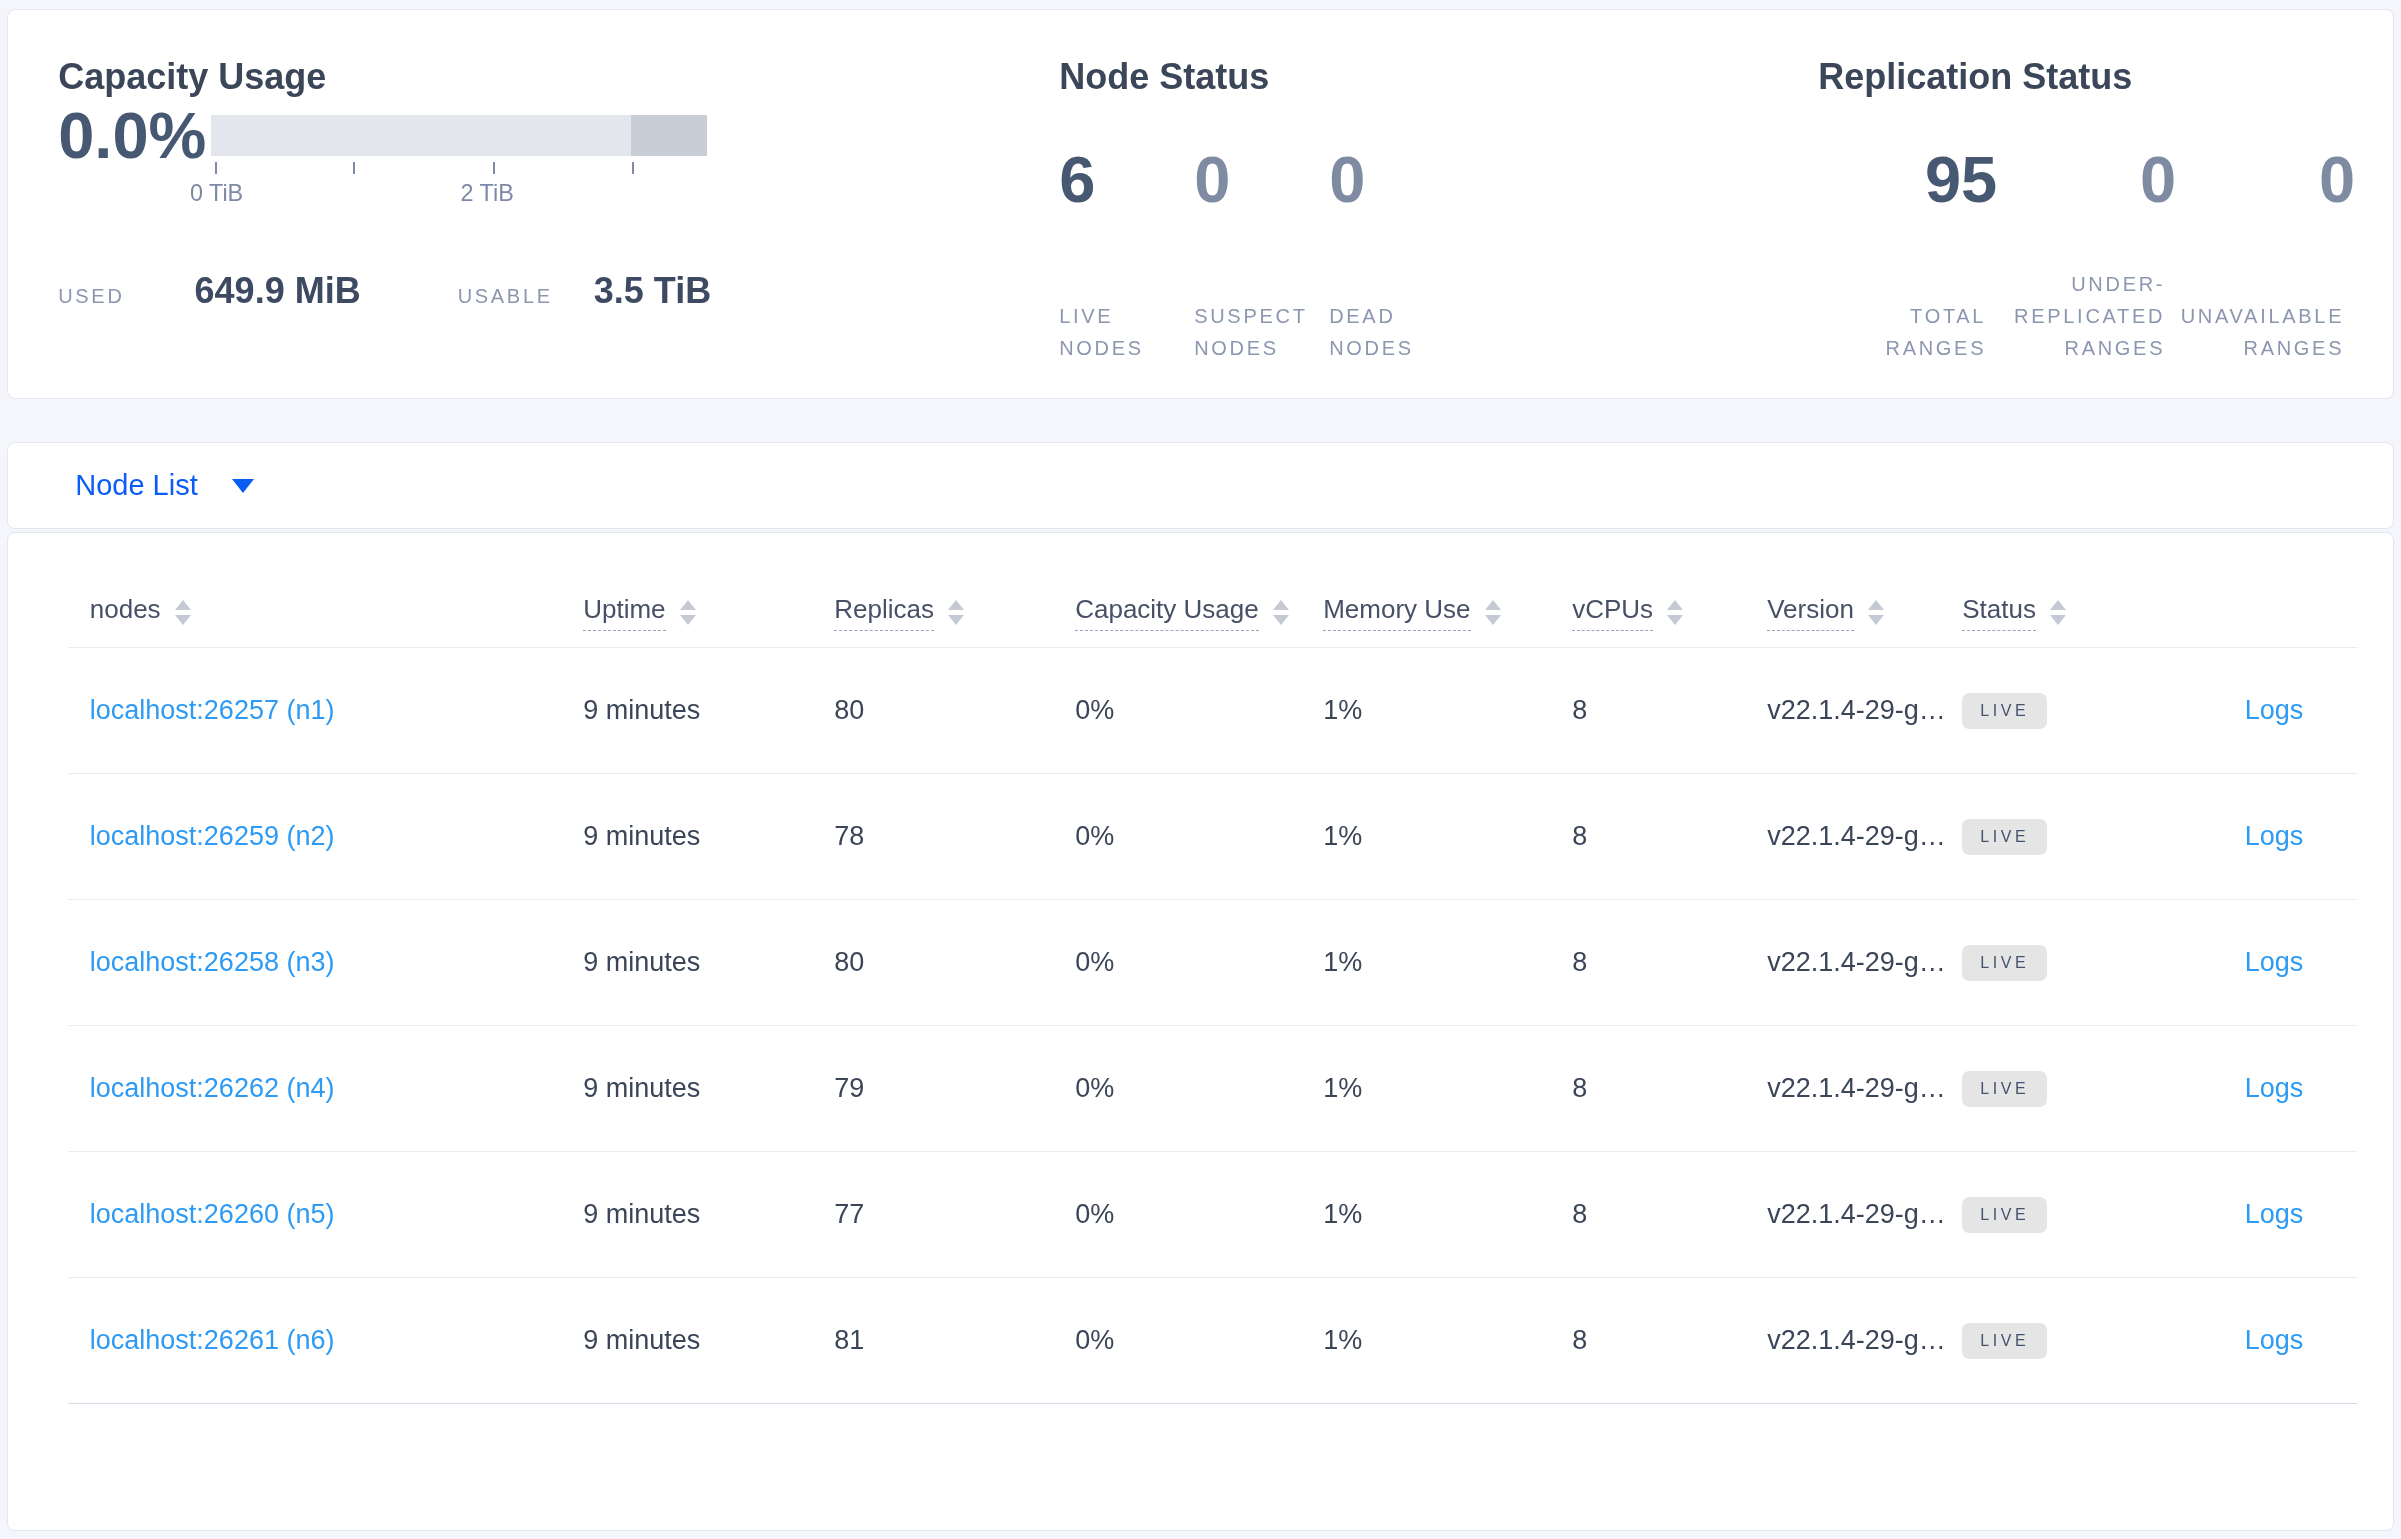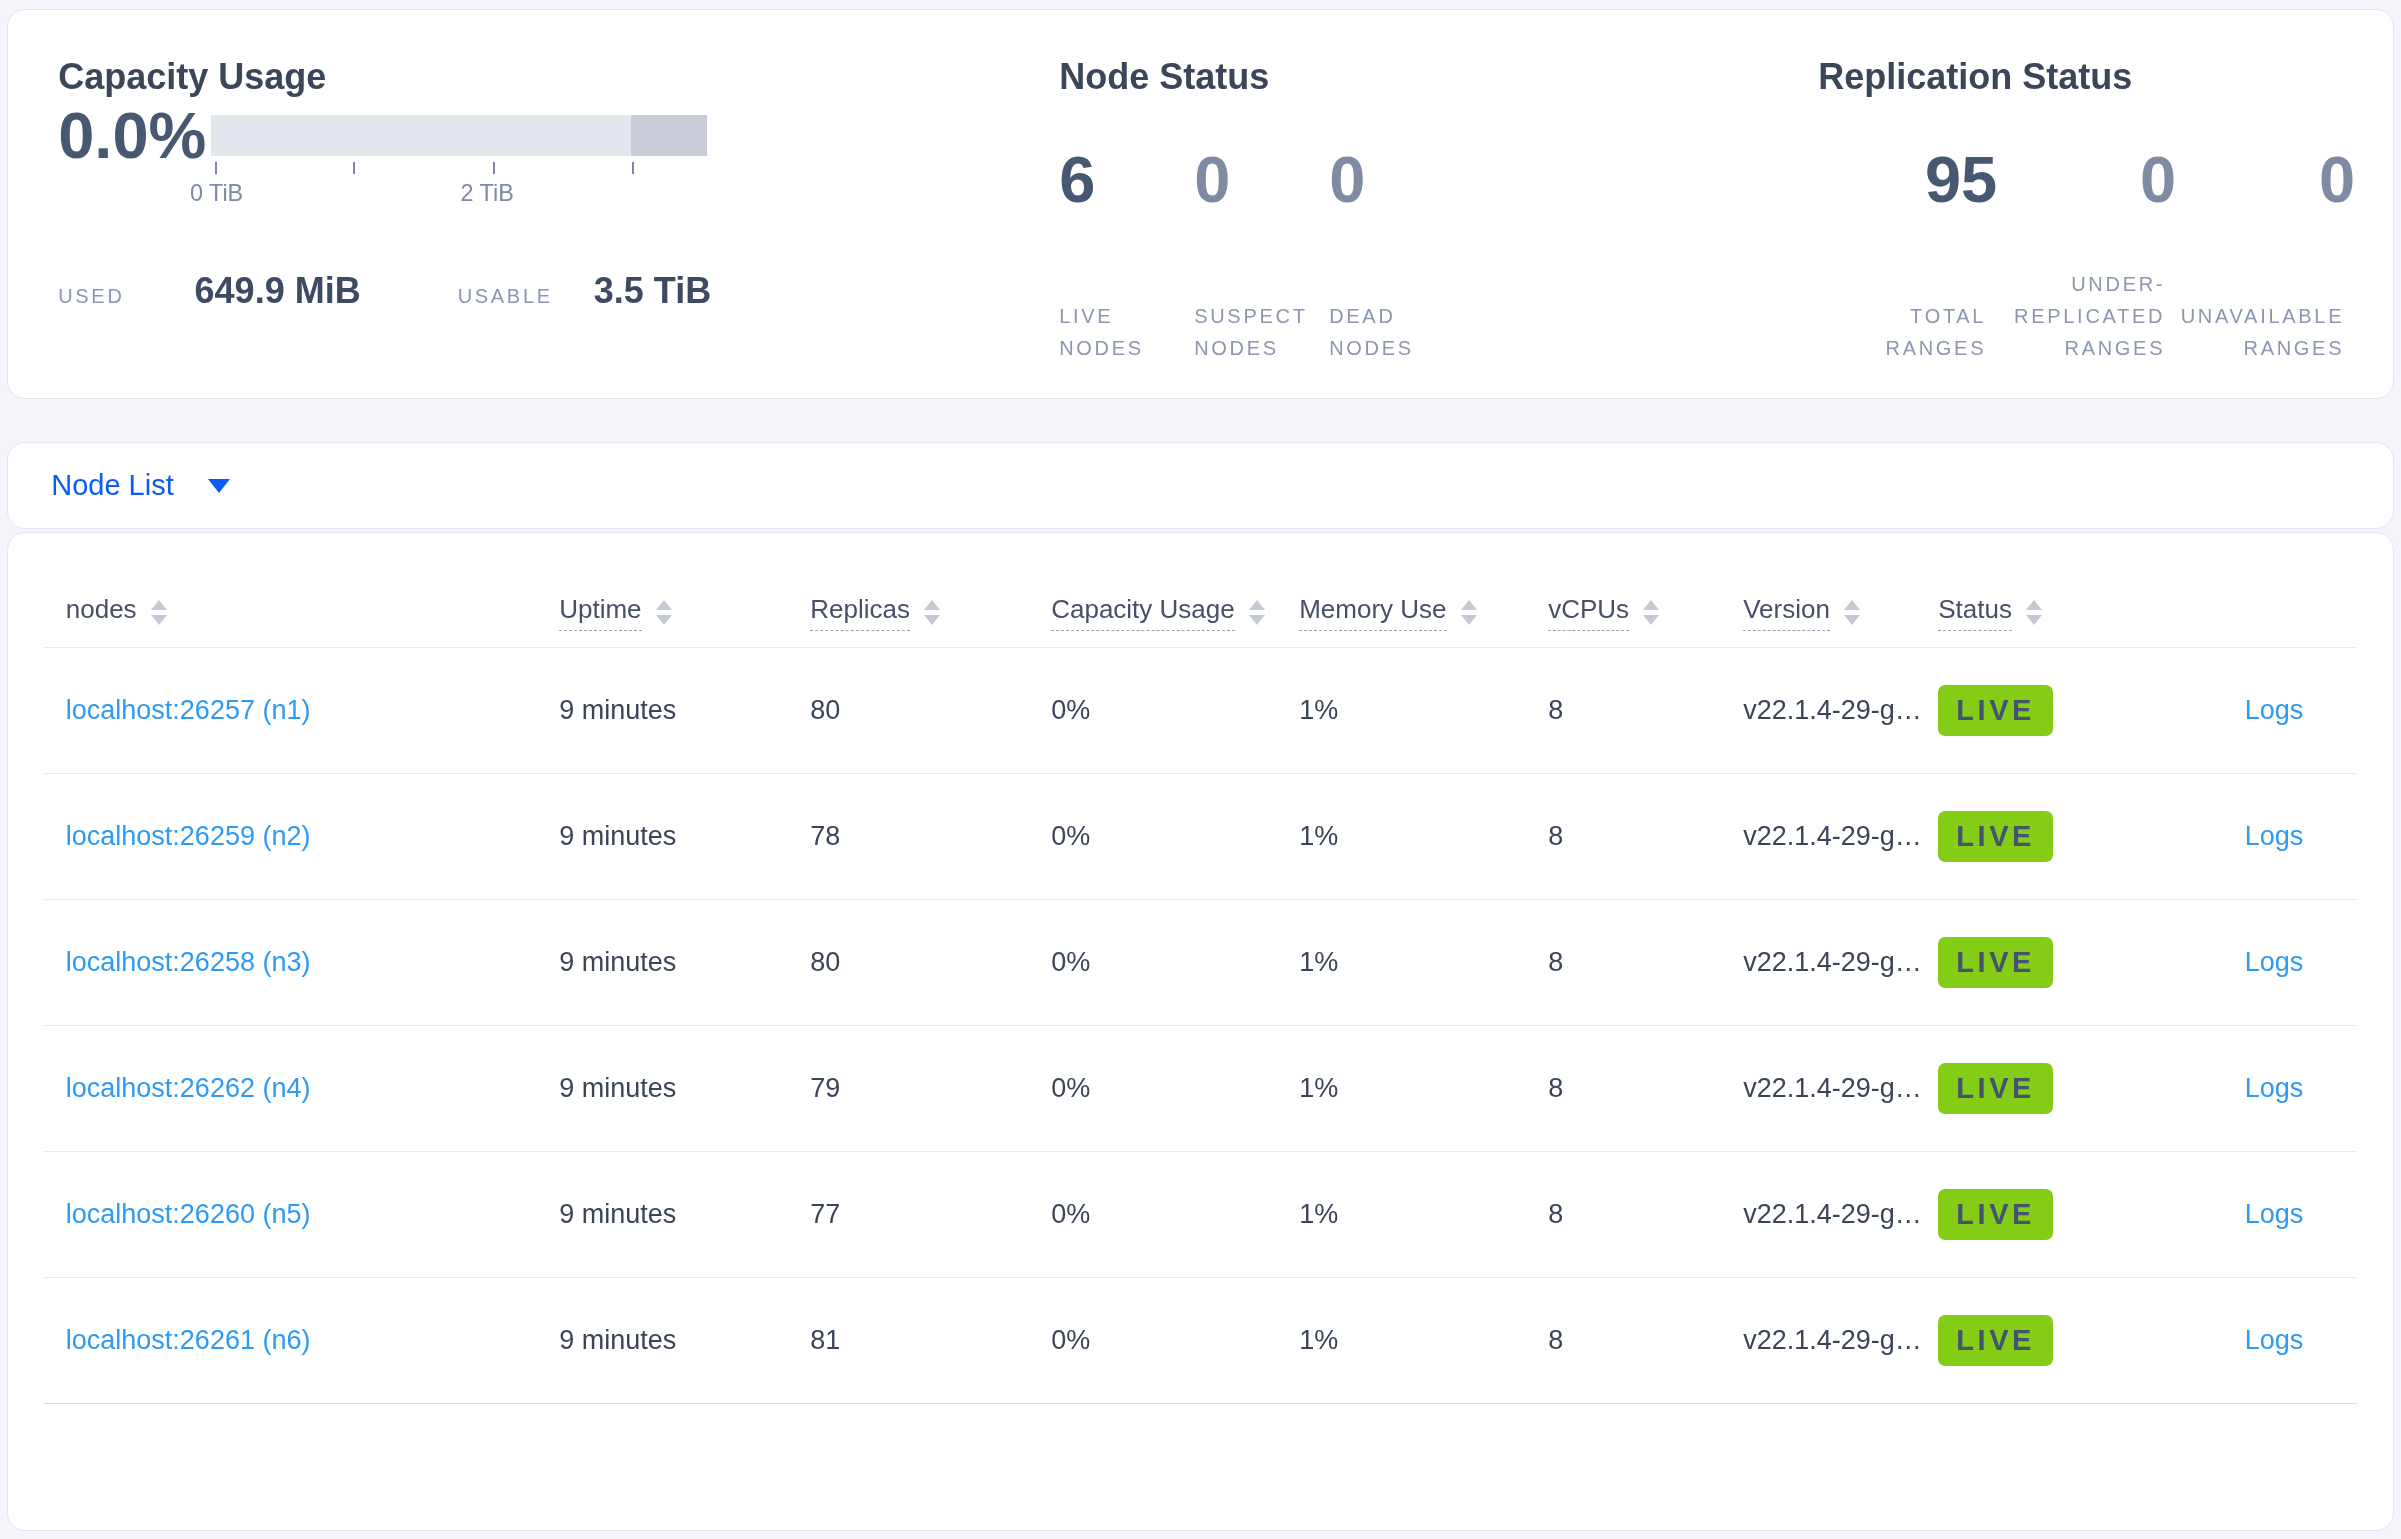--- a/index.html
+++ b/index.html
@@ -5,22 +5,23 @@
   html,body{margin:0;padding:0;}
   body{
     width:2401px;height:1540px;
     background:#f4f6fb;
     font-family:"Liberation Sans",sans-serif;
     position:relative;overflow:hidden;
     -webkit-font-smoothing:antialiased;
   }
   .card{
     position:absolute;background:#ffffff;
-    border:1.8px solid #e3e7ef;border-radius:18px;
+    border:1.8px solid #e3e7ef;border-radius:8px;
     box-sizing:border-box;
+    padding-left:24px;
   }
   
   #summary-card{left:7.2px;top:9px;width:2387px;height:390px;}
   .sec{position:absolute;top:0;bottom:0;display:flex;flex-direction:column;
        box-sizing:border-box;padding:45px 0 34px;}
   .sec-cap{left:50px;width:956px;}
   .sec-node{left:1051px;width:685px;}
   .sec-repl{left:1810px;width:559px;}
   .sec-title{margin:0;font-size:36px;line-height:43px;font-weight:600;color:#3b4659;}
   .metrics{margin-top:49px;height:219px;display:flex;}
@@ -68,22 +69,22 @@
             border-right:8px solid transparent;border-bottom:10px solid #c4c9d3;}
   .sort .dn{width:0;height:0;border-left:8px solid transparent;
             border-right:8px solid transparent;border-top:10px solid #c4c9d3;}
   .trow{display:grid;grid-template-columns:515px 251px 241px 248px 249px 195px 195px 197px 1fr;
         height:125px;align-items:center;border-bottom:1.8px solid #e8ebf1;}
   .trow.last{border-bottom:1.8px solid #d6dae6;}
   .td{font-size:27px;color:#3b4558;}
   .td:first-child{padding-left:21.6px;}
   .td.logs{text-align:right;padding-right:54px;}
   a.node-link,a.logs-link{color:#2d9af3;text-decoration:none;cursor:pointer;}
-  .badge{display:inline-block;background:#84cc16;border-radius:7.2px;
-         padding:9px 18px;font-size:29px;font-weight:700;letter-spacing:3.6px;
+  .badge{display:inline-block;background:#e5e5e5;border-radius:7.2px;
+         padding:9px 18px;font-size:16px;font-weight:400;letter-spacing:3.6px;
          color:#44536e;}
 </style>
 </head>
 <body>
 
 <div id="summary-card" class="card">
 
   <section class="sec sec-cap">
     <h2 class="sec-title">Capacity Usage</h2>
     <div class="cap-flex">

